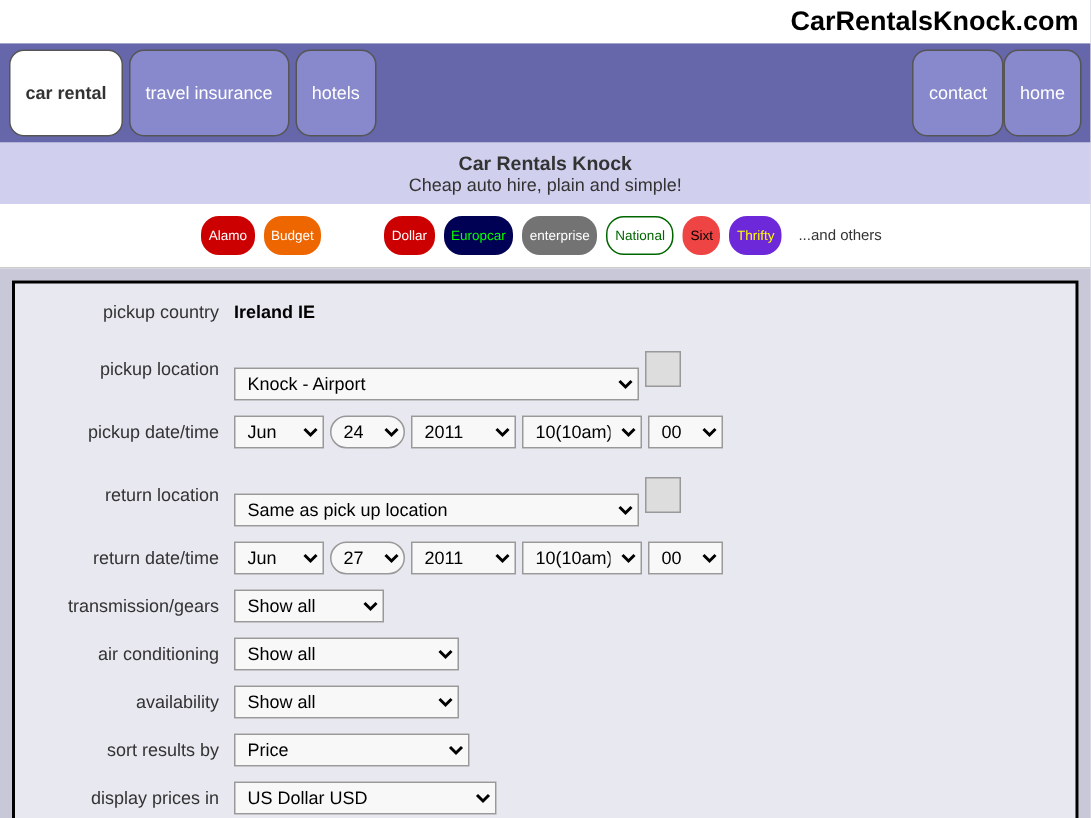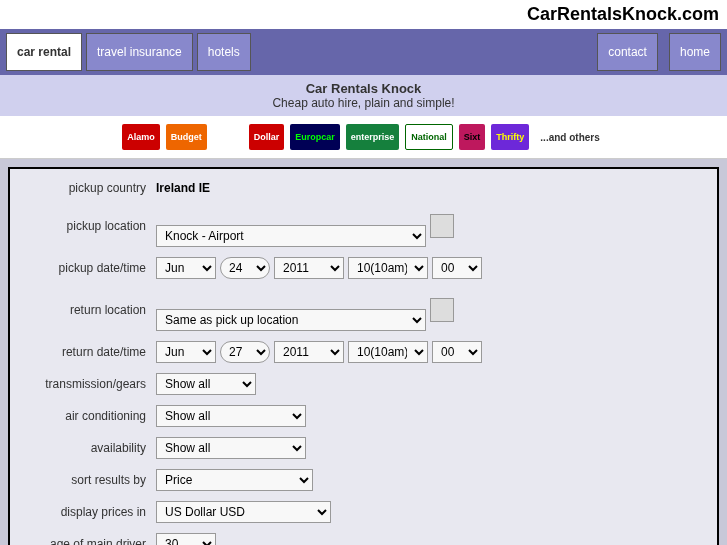--- a/index.html
+++ b/index.html
@@ -16,28 +16,28 @@
 
     #nav-bar {
       background: #6666aa;
       display: flex;
       align-items: center;
       padding: 4px 6px;
       gap: 4px;
     }
 
     .nav-left { display: flex; gap: 4px; }
-    .nav-right { margin-left: auto; display: flex; gap: 11px; }
+    .nav-right { margin-left: auto; display: flex; gap: 0; }
 
     .nav-btn {
-      padding: 11px 10px;
+      padding: 21px 10px;
       font-size: 12px;
       cursor: pointer;
       border: 1px solid #555;
-      border-radius: 0;
+      border-radius: 10px;
       background: #8888cc;
       color: #fff;
     }
 
     .nav-btn.active {
       background: #fff;
       color: #333;
       font-weight: bold;
     }
 
@@ -60,32 +60,32 @@
       gap: 6px;
       border-bottom: 1px solid #ccc;
     }
 
     .partner-logo {
       height: 26px;
       display: flex;
       align-items: center;
       justify-content: center;
       font-size: 9px;
-      font-weight: bold;
-      border-radius: 2px;
+      font-weight: normal;
+      border-radius: 12px;
       padding: 2px 5px;
     }
 
     .logo-alamo { background: #c00; color: #fff; }
     .logo-budget { background: #e60; color: #fff; }
     .logo-dollar { background: #c00; color: #fff; margin-left: 36px; }
     .logo-europcar { background: #005; color: #0f0; }
-    .logo-enterprise { background: #15803d; color: #fff; }
+    .logo-enterprise { background: #737373; color: #fff; }
     .logo-national { background: #fff; color: #006600; border: 1px solid #006600; }
-    .logo-sixt { background: #be185d; color: #000; }
+    .logo-sixt { background: #ef4444; color: #000; }
     .logo-thrifty { background: #6d28d9; color: #ff0; }
     .logo-others { font-size: 10px; color: #333; }
 
     #main-form-container {
       background: #e8e8f0;
       margin: 8px;
       border: 2px solid #000000;
       padding: 12px 16px 16px 16px;
     }
 

